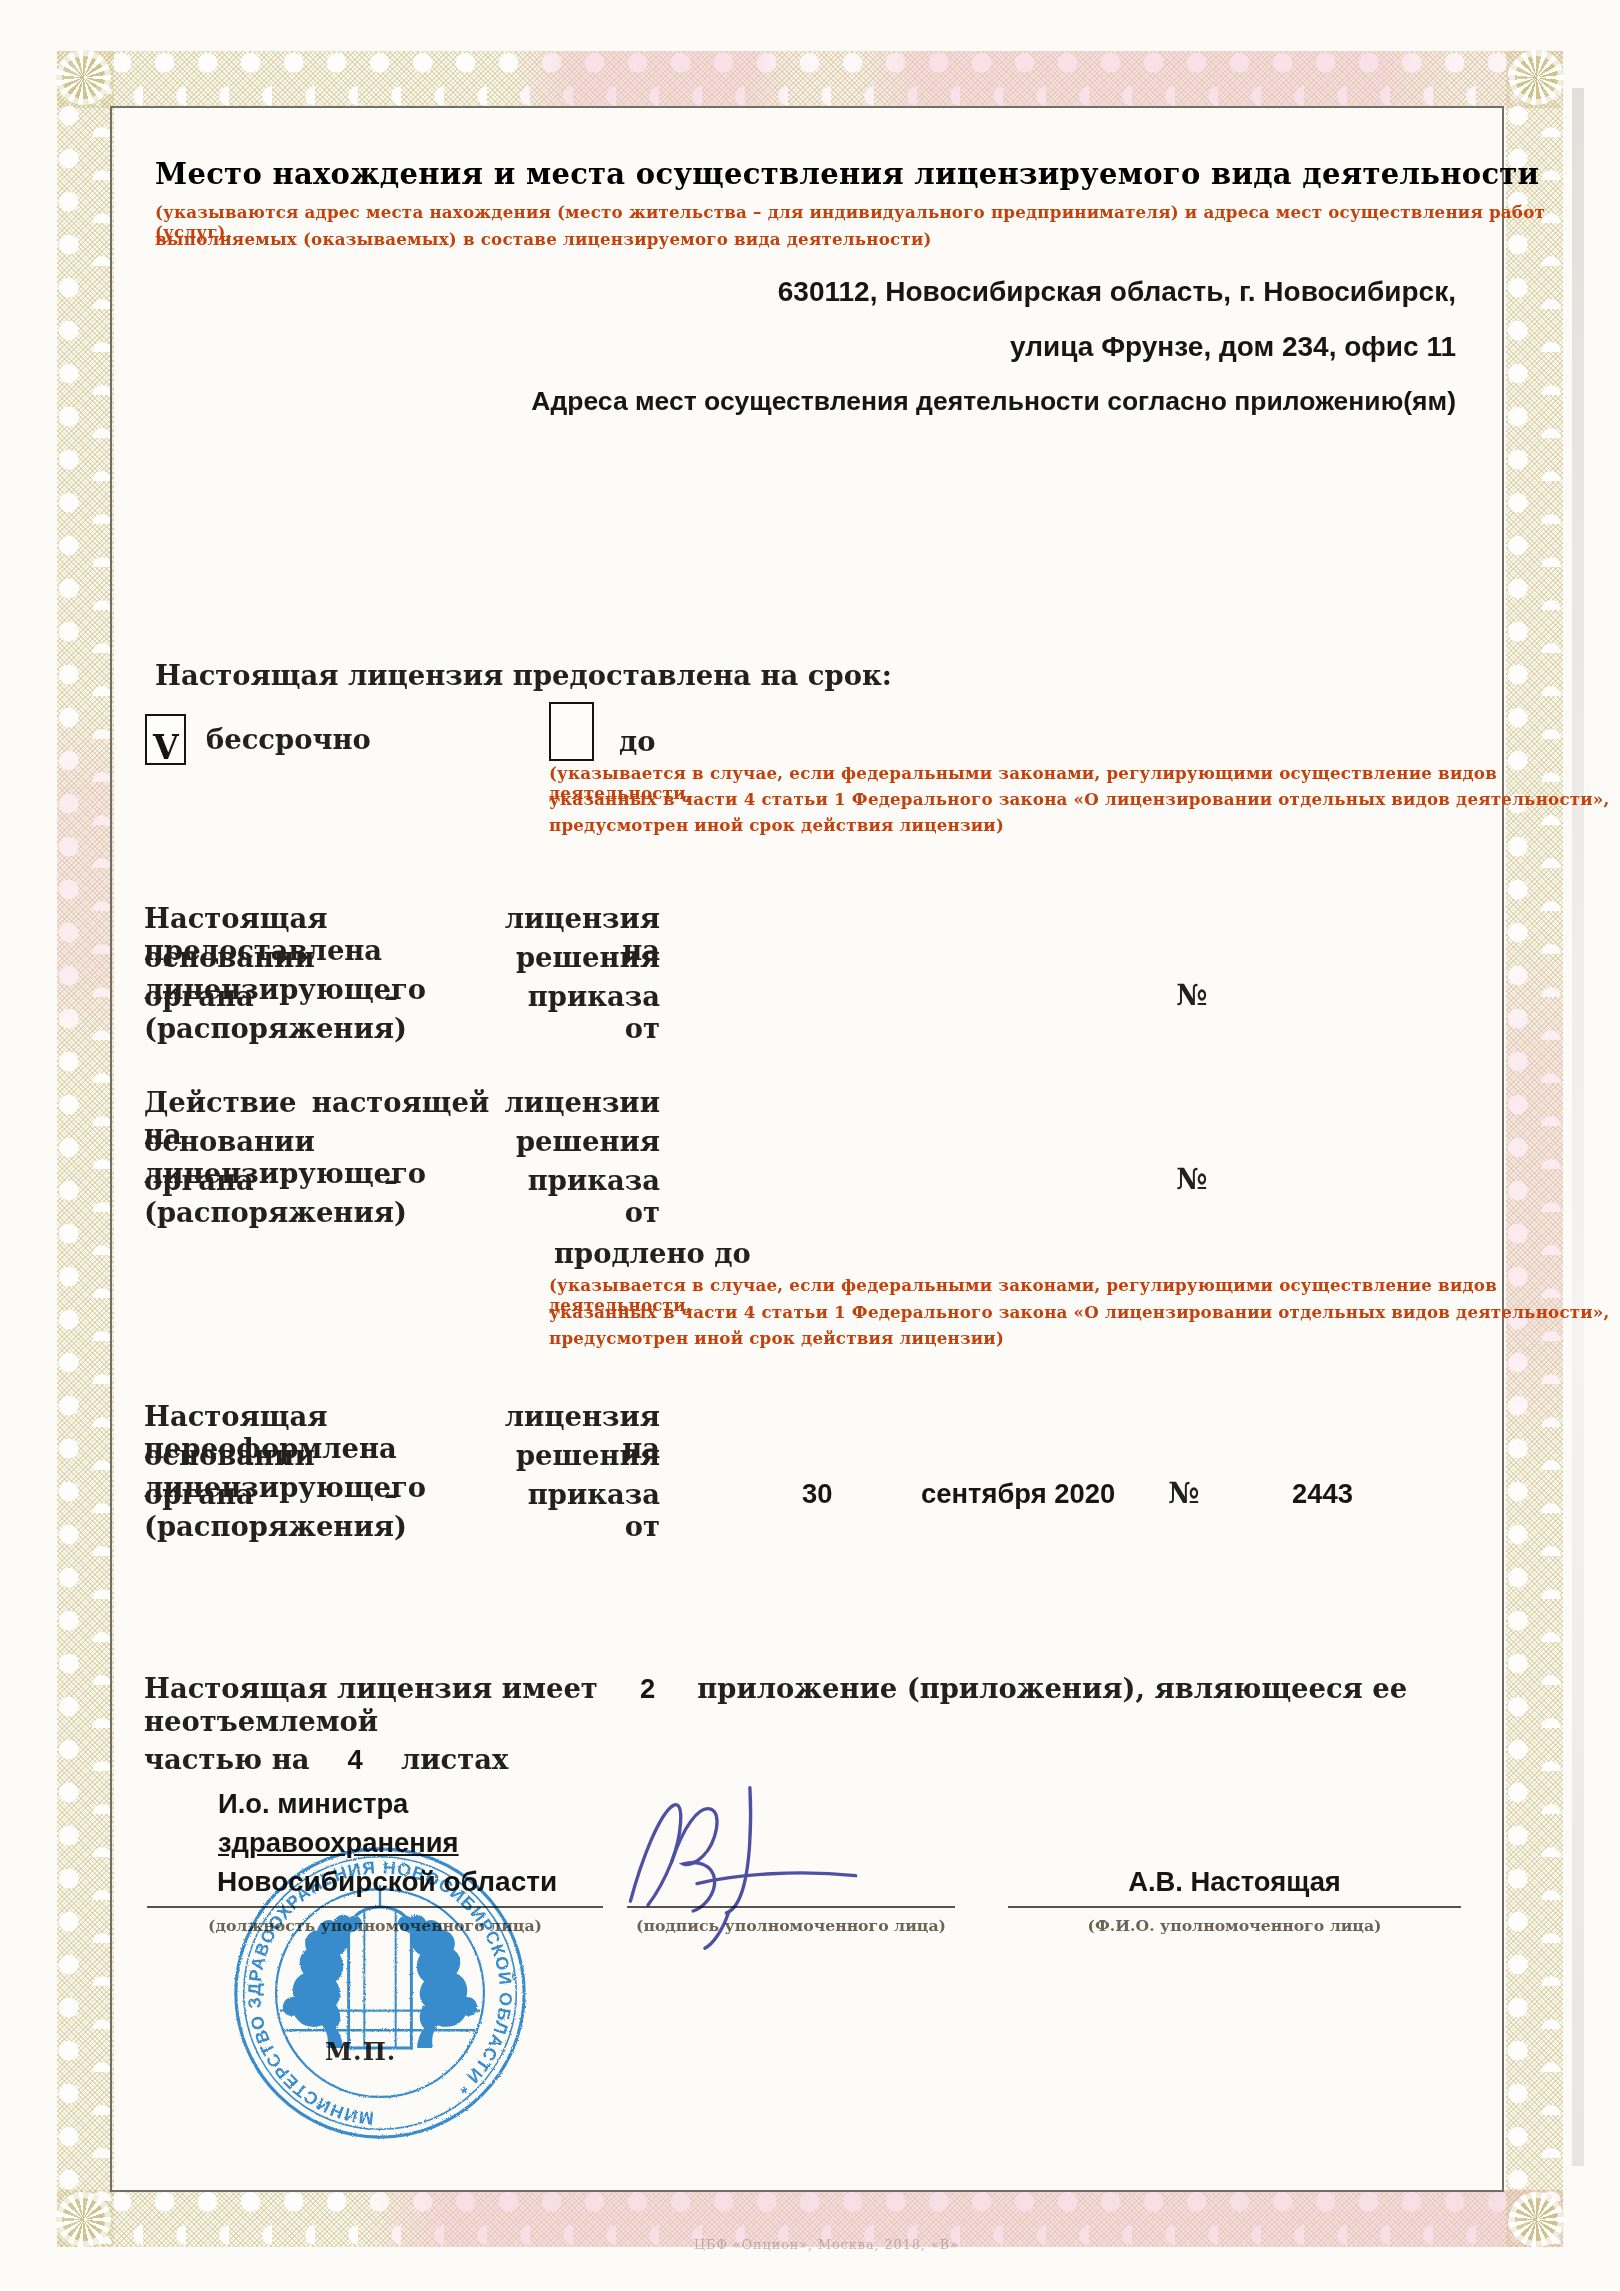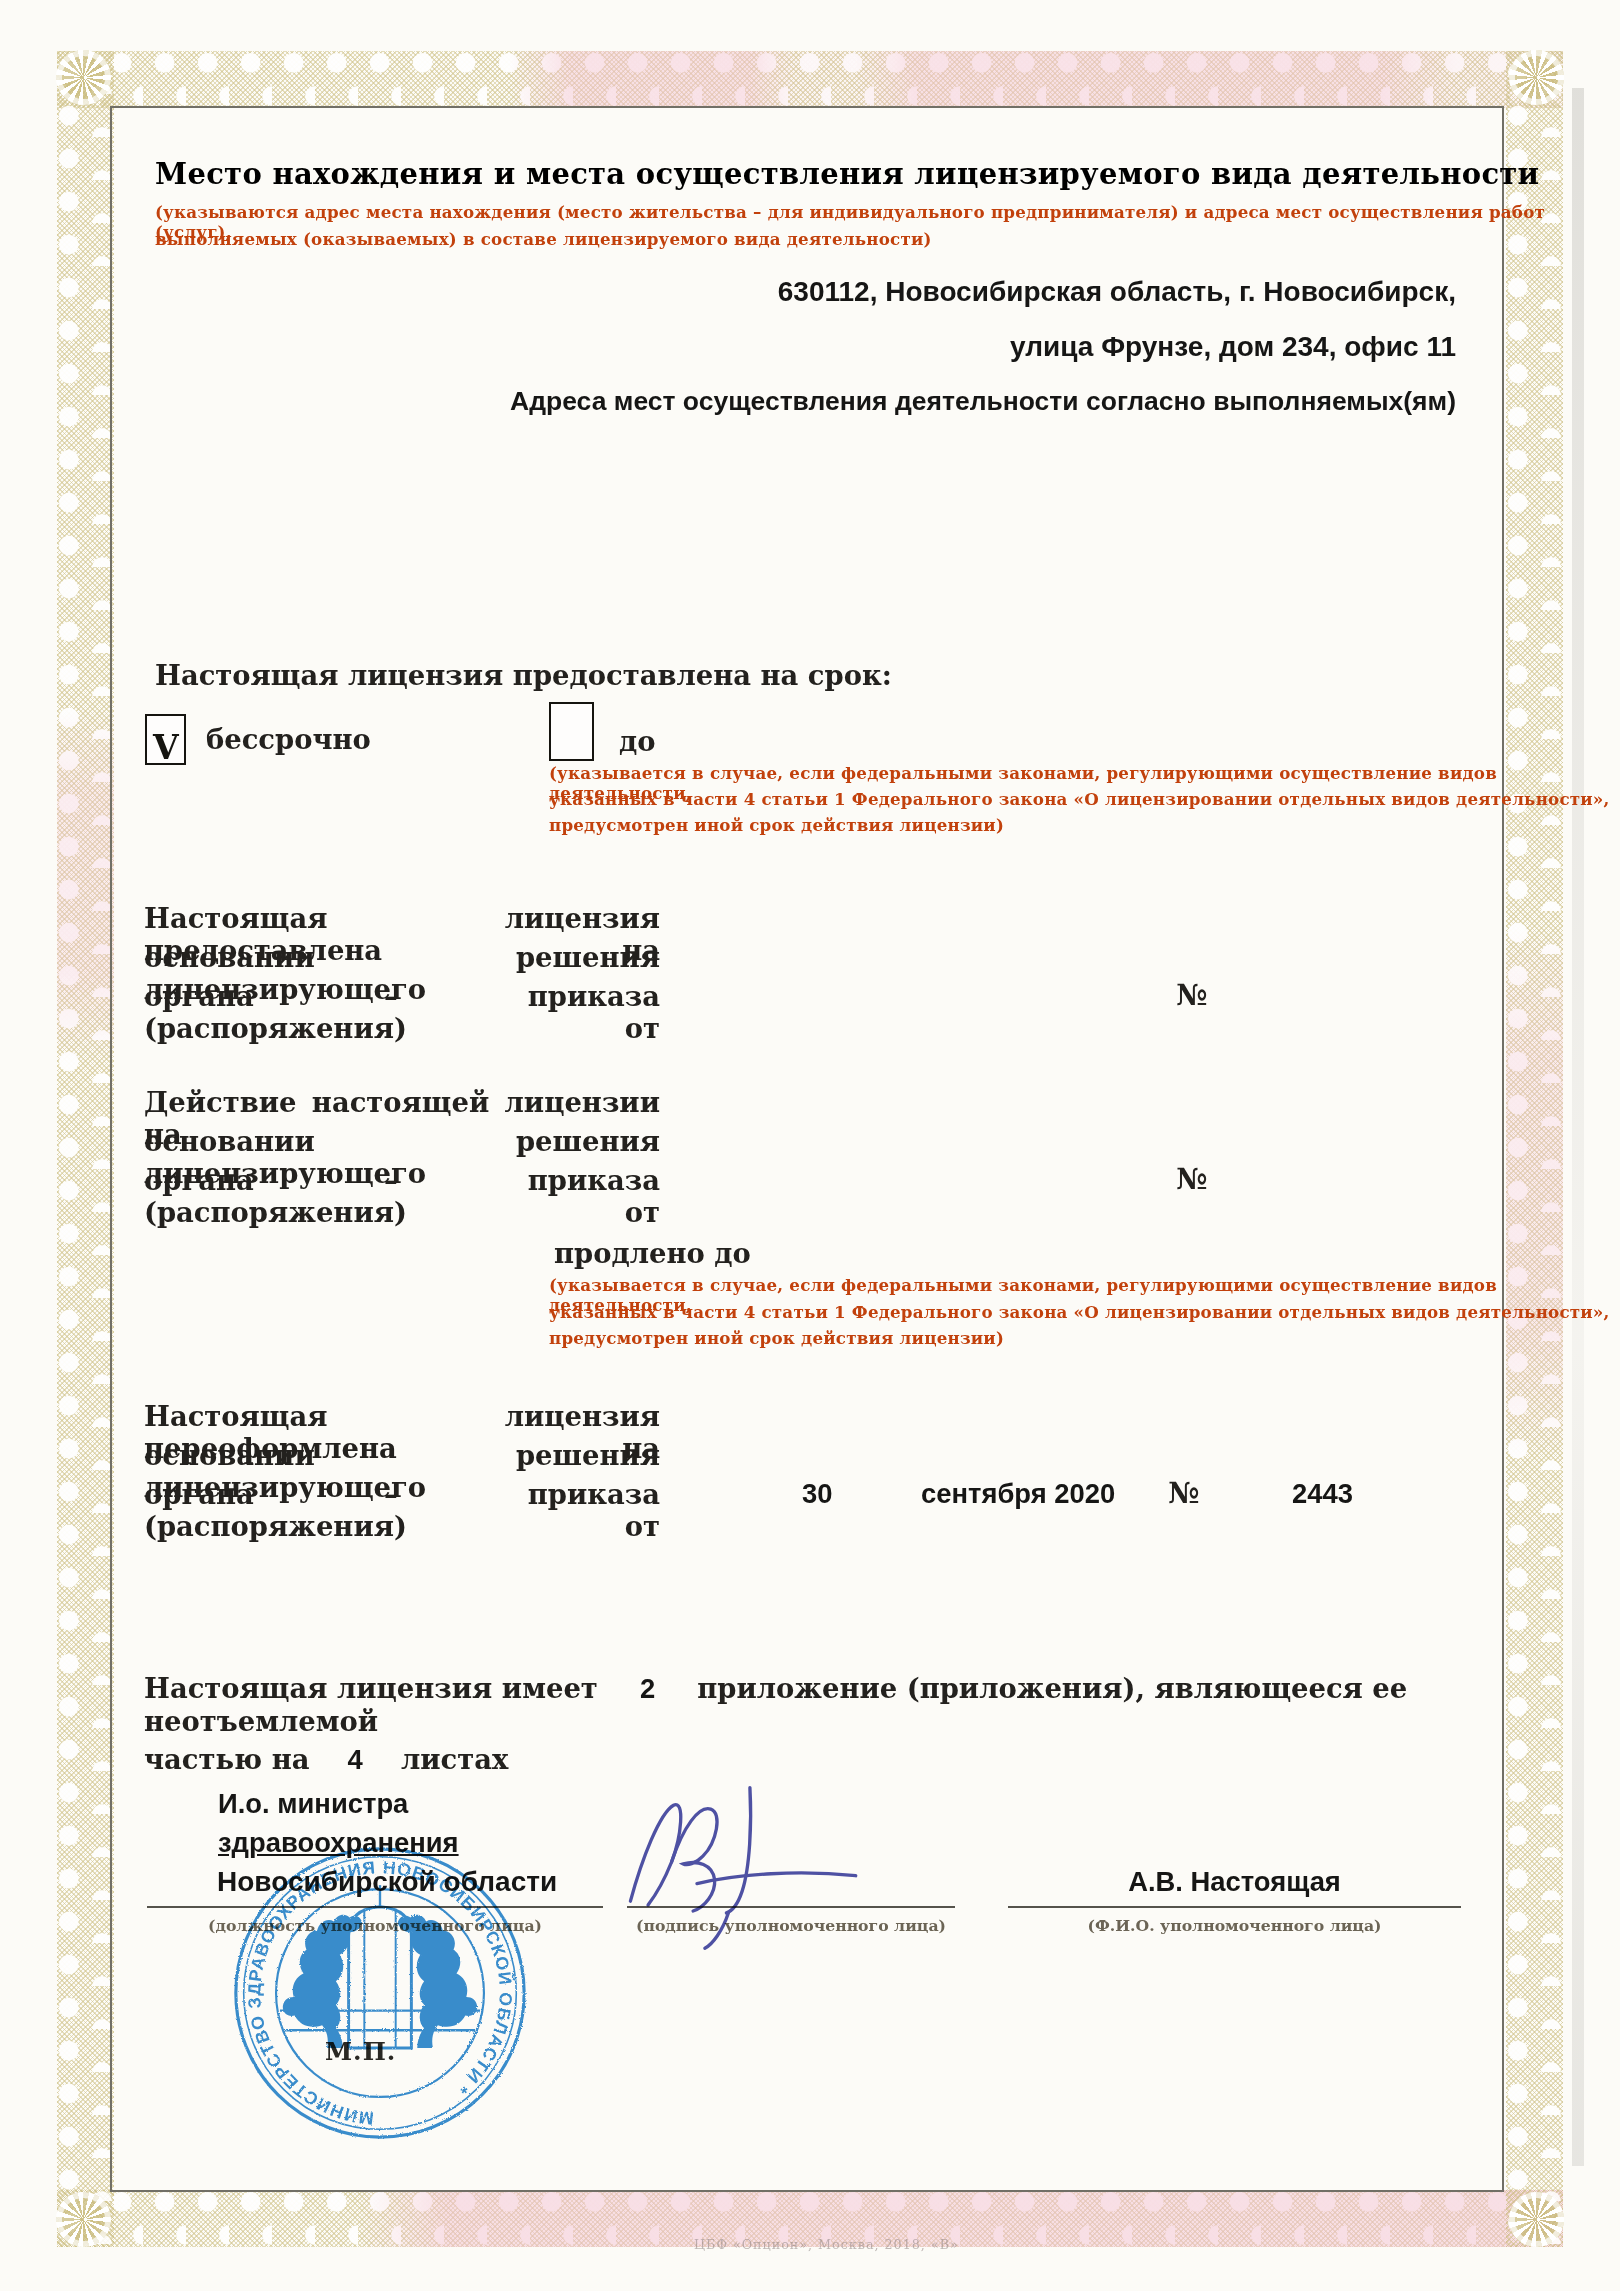--- a/index.html
+++ b/index.html
@@ -82,21 +82,21 @@
   <div class="rosette" style="left:1509px;top:2192px;"></div>
   <div class="inner-frame"></div>
   <div class="scan-streak"></div>
 
   <div class="abs title" style="left:155px;top:157px;">Место нахождения и места осуществления лицензируемого вида деятельности</div>
   <div class="abs small-note" style="left:155px;top:202px;">(указываются адрес места нахождения (место жительства – для индивидуального предпринимателя) и адреса мест осуществления работ (услуг),</div>
   <div class="abs small-note" style="left:155px;top:229px;">выполняемых (оказываемых) в составе лицензируемого вида деятельности)</div>
 
   <div class="abs fill-sans centered" style="top:276px;">630112, Новосибирская область, г. Новосибирск,</div>
   <div class="abs fill-sans centered" style="top:331px;">улица Фрунзе, дом 234, офис 11</div>
-  <div class="abs fill-sans centered" style="top:386px;font-size:26.5px;">Адреса мест осуществления деятельности согласно выполняемых(ям)</div>
+  <div class="abs fill-sans centered" style="top:386px;font-size:26.5px;">Адреса мест осуществления деятельности согласно приложению(ям)</div>
 
   <div class="abs form-serif" style="left:155px;top:659px;">Настоящая лицензия предоставлена на срок:</div>
 
   <div class="checkbox" style="left:145px;top:714px;width:37px;height:47px;">
     <span class="checkmark">V</span>
   </div>
   <div class="abs form-serif" style="left:206px;top:723px;">бессрочно</div>
 
   <div class="checkbox" style="left:549px;top:702px;width:41px;height:55px;"></div>
   <div class="abs form-serif" style="left:619px;top:725px;">до</div>

